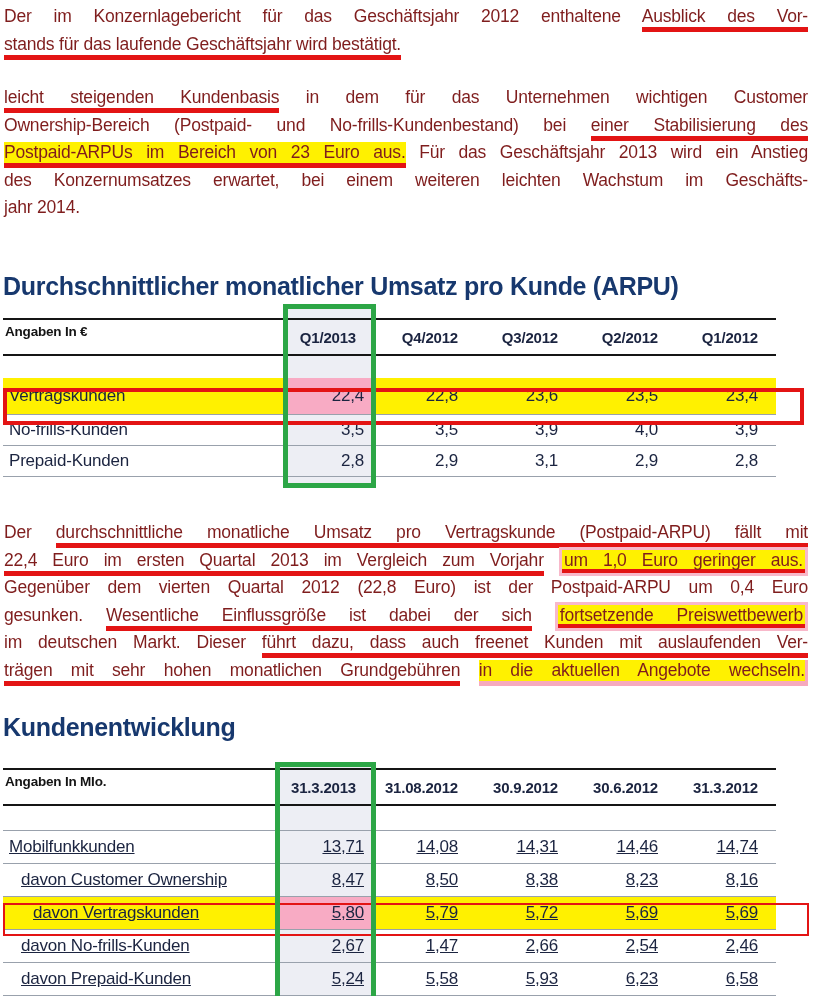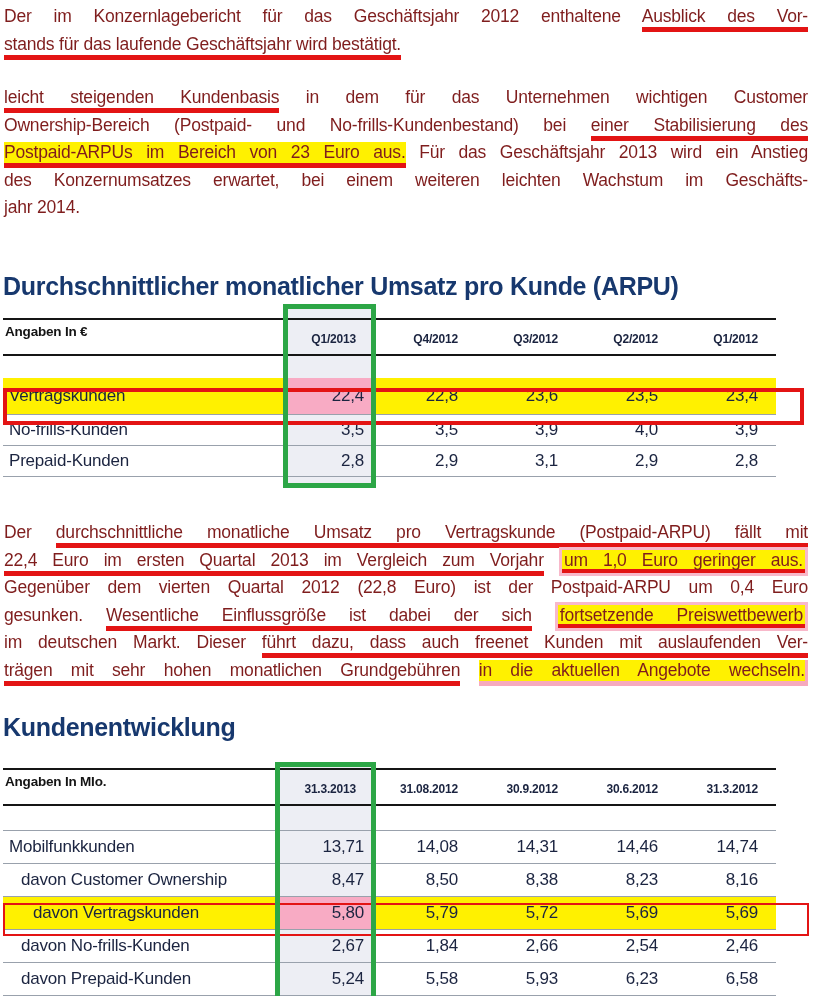--- a/index.html
+++ b/index.html
@@ -41,26 +41,26 @@
   #redbox1{top:84px;width:801px;height:37px;border:4px solid #e31414;}
   #redbox2{top:141px;width:806px;height:33px;border:2px solid #e31414;}
   
   table{border-collapse:collapse;table-layout:fixed;position:relative;z-index:2;
         width:773px;color:#1b2440;letter-spacing:-0.2px;border-top:2px solid #151515;}
   #t1{margin-top:14px;}
   #t2{margin-top:6px;}
   thead tr{height:36px;}
   th{font-weight:bold;background:transparent;}
   th.unit{text-align:left;vertical-align:top;padding:4px 0 0 2px;font-size:13.5px;color:#141414;}
-  th.colh{text-align:right;vertical-align:bottom;padding:0 18px 8px 0;font-size:12px;}
+  th.colh{text-align:right;vertical-align:bottom;padding:0 18px 8px 0;font-size:15px;}
   th.c1{padding-right:20px;}
   thead th{border-bottom:2px solid #151515;}
   tbody td{height:28px;border-bottom:1px solid #99a1ac;font-size:17px;vertical-align:middle;
            background:transparent;}
-  #t2 tbody td{height:30px;}
+  #t2 tbody td{height:30px;text-decoration:underline;}
   td.lbl{text-align:left;padding-left:6px;}
   td.lbl.ind1{padding-left:18px;}
   td.lbl.ind2{padding-left:30px;}
   td.num{text-align:right;padding-right:18px;}
   td.c1{padding-right:12px;}
   tr.spacer td{height:20px;border-bottom:none;}
   #t2 tr.spacer td{height:22px;border-bottom:1px solid #99a1ac;}
   tr.hl td{background:#fff100;}
   tr.hl td.c1{background:#f8abc4;}
   #t1 tr.hl td{height:34px;}
@@ -194,21 +194,21 @@
         <td class="lbl ind2">davon Vertragskunden</td>
         <td class="num c1">5,80</td>
         <td class="num">5,79</td>
         <td class="num">5,72</td>
         <td class="num">5,69</td>
         <td class="num">5,69</td>
       </tr>
       <tr>
         <td class="lbl ind1">davon No-frills-Kunden</td>
         <td class="num c1">2,67</td>
-        <td class="num">1,84</td>
+        <td class="num">1,47</td>
         <td class="num">2,66</td>
         <td class="num">2,54</td>
         <td class="num">2,46</td>
       </tr>
       <tr>
         <td class="lbl ind1">davon Prepaid-Kunden</td>
         <td class="num c1">5,24</td>
         <td class="num">5,58</td>
         <td class="num">5,93</td>
         <td class="num">6,23</td>

